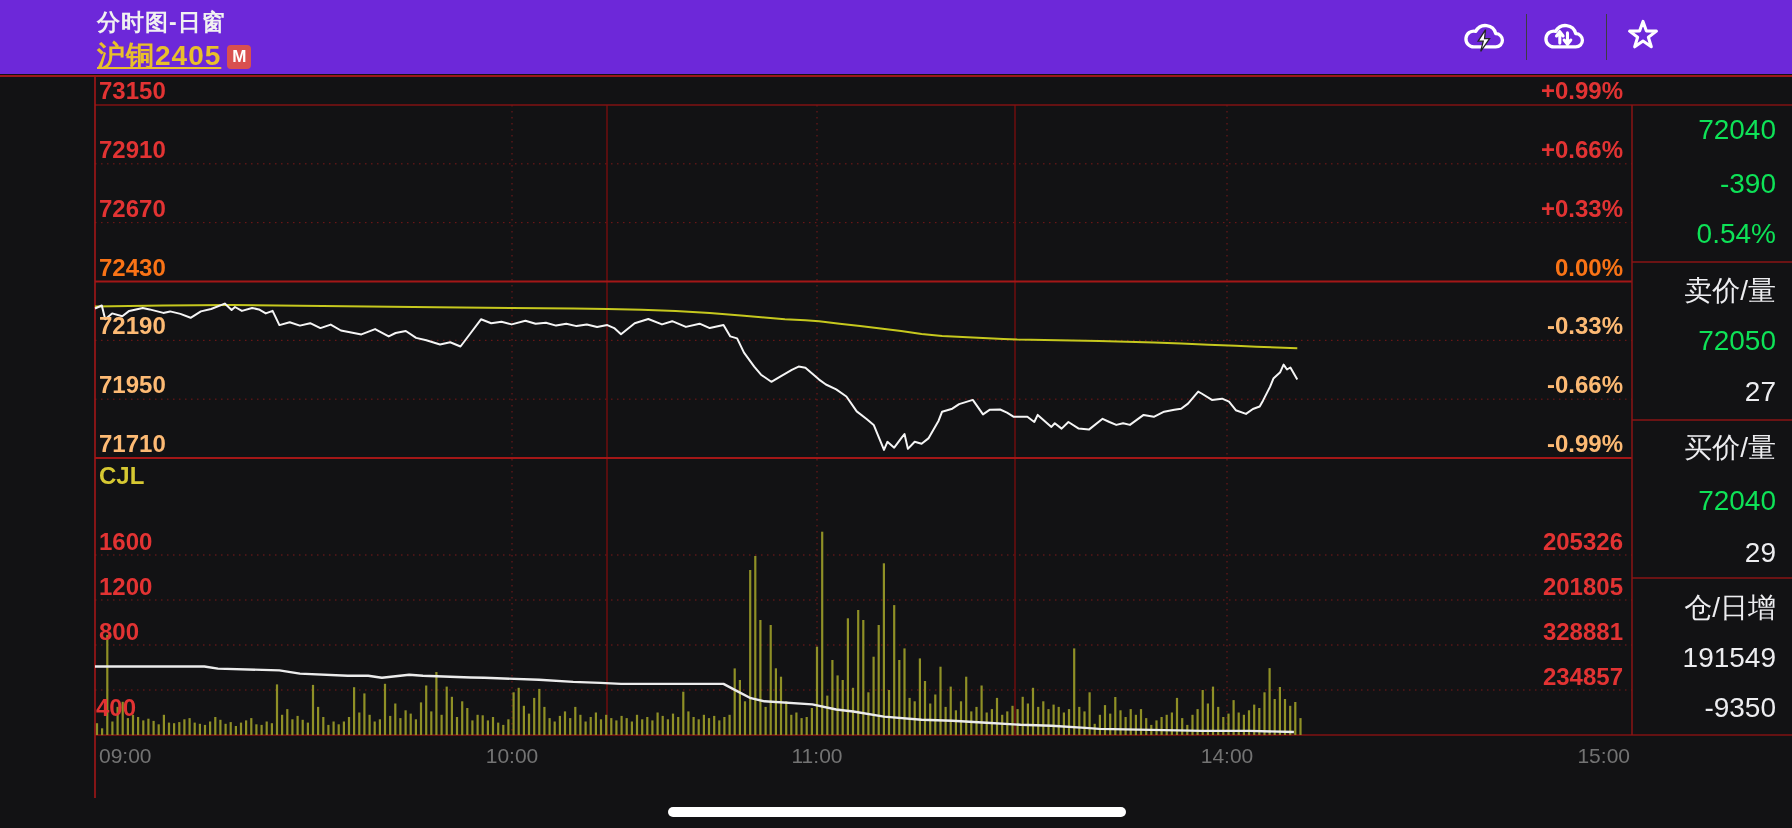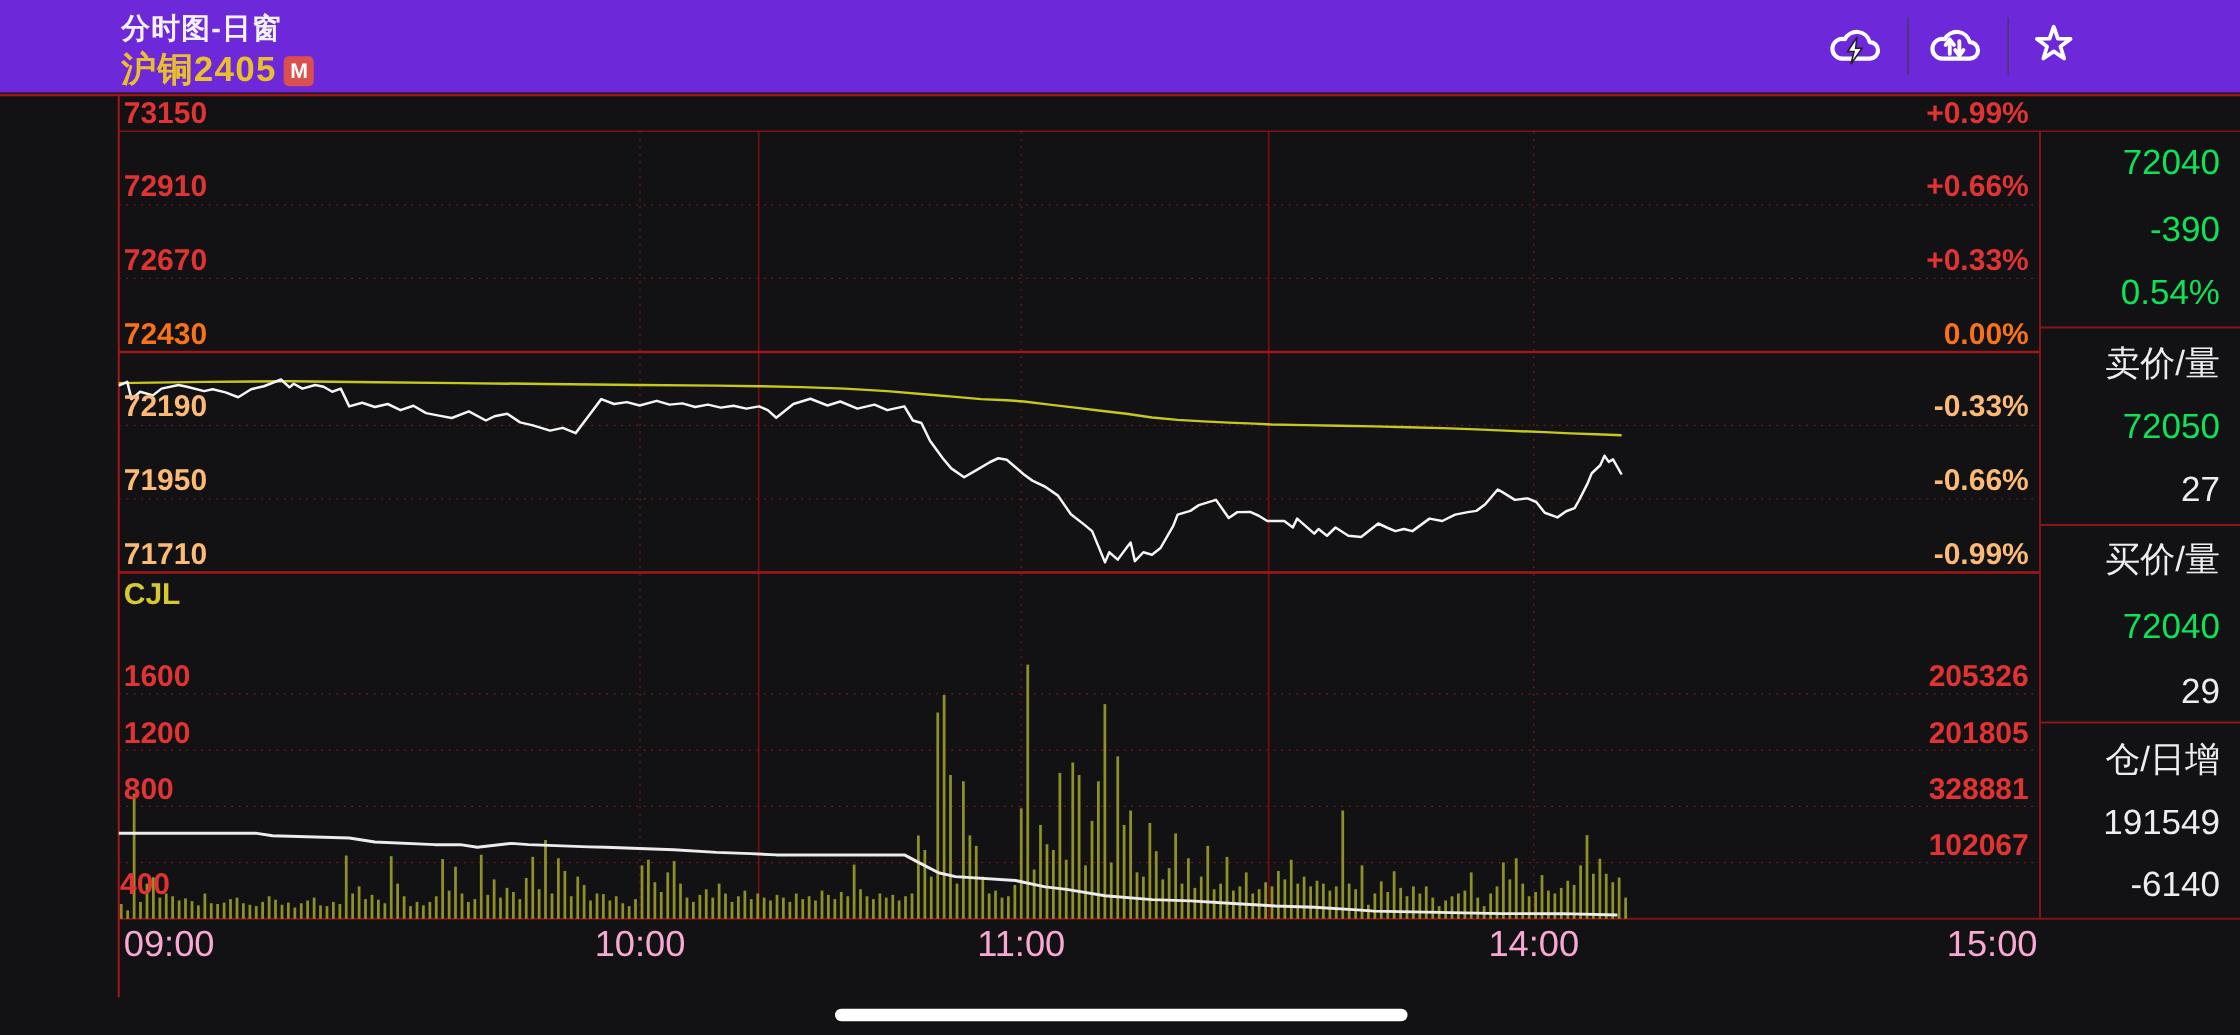--- a/index.html
+++ b/index.html
@@ -3,31 +3,31 @@
 <meta charset="utf-8">
 <style>
   html,body{margin:0;padding:0;background:#0c0c0e;}
   #app{position:relative;width:1792px;height:828px;overflow:hidden;
        background:#121214;font-family:"Liberation Sans",sans-serif;
        -webkit-font-smoothing:antialiased;}
   
   #header{position:absolute;left:0;top:0;width:1792px;height:74px;background:#6d28d9;}
   #page-title{position:absolute;left:97px;top:7px;font-size:23px;font-weight:700;color:#f1f1f1;letter-spacing:1px;}
   #contract-row{position:absolute;left:97px;top:37px;height:30px;}
-  #contract-name{font-size:28px;font-weight:700;color:#e9bf2b;letter-spacing:1px;}
+  #contract-name{font-size:28px;font-weight:700;color:#e9bf2b;letter-spacing:1px;text-decoration:underline;}
   #contract-badge{display:inline-block;vertical-align:3px;margin-left:6px;width:24px;height:24px;border-radius:4px;
        background:#d9504f;color:#fff;font-size:17px;font-weight:700;text-align:center;line-height:24px;}
   .hicon{position:absolute;top:15px;width:46px;height:46px;cursor:pointer;}
   .hdivider{position:absolute;top:14px;width:1px;height:46px;background:#3d3d42;}
   #top-red-line{position:absolute;left:0;top:75px;width:1792px;height:2px;background:#9e1717;}
   
   .axlbl{position:absolute;font-size:24px;font-weight:700;white-space:nowrap;transform:translateY(-50%);}
   .tick-red{color:#e23333;} .tick-green{color:#fdba74;} .tick-white{color:#f97316;}
   #cjl-label{position:absolute;left:99px;top:476px;transform:translateY(-50%);font-size:24px;color:#d6c832;font-weight:700;}
-  .timelbl{position:absolute;top:756px;transform:translateY(-50%);font-size:29px;color:#f9a8d4;font-weight:500;white-space:nowrap;}
+  .timelbl{position:absolute;top:756px;transform:translateY(-50%);font-size:21px;color:#737373;font-weight:500;white-space:nowrap;}
   
   #quote-panel{position:absolute;left:1632px;top:105px;width:160px;height:672px;}
   .qv{position:absolute;right:16px;transform:translateY(-50%);font-size:28px;font-weight:500;white-space:nowrap;}
   .q-green{color:#0ee257;} .q-white{color:#ededf0;}
   #home-indicator{position:absolute;left:668px;top:807px;width:458px;height:10px;border-radius:5px;background:#ffffff;cursor:grab;}
   svg{display:block;}
 </style>
 </head>
 <body>
 
@@ -342,38 +342,38 @@
       <div class="axlbl tick-green" style="right:169px;top:326px;text-align:right;">-0.33%</div>
       <div class="axlbl tick-green" style="right:169px;top:385px;text-align:right;">-0.66%</div>
       <div class="axlbl tick-green" style="right:169px;top:444px;text-align:right;">-0.99%</div>
       <div class="axlbl tick-red" style="left:99px;top:542px;">1600</div>
       <div class="axlbl tick-red" style="left:99px;top:587px;">1200</div>
       <div class="axlbl tick-red" style="left:99px;top:632px;">800</div>
       <div class="axlbl tick-red" style="left:96px;top:677px;margin-top:31px;">400</div>
       <div class="axlbl tick-red" style="right:169px;top:542px;text-align:right;">205326</div>
       <div class="axlbl tick-red" style="right:169px;top:587px;text-align:right;">201805</div>
       <div class="axlbl tick-red" style="right:169px;top:632px;text-align:right;">328881</div>
-      <div class="axlbl tick-red" style="right:169px;top:677px;text-align:right;">102067</div>
+      <div class="axlbl tick-red" style="right:169px;top:677px;text-align:right;">234857</div>
       <div class="timelbl" style="left:99px;">09:00</div>
       <div class="timelbl" style="left:512px;transform:translate(-50%,-50%);">10:00</div>
       <div class="timelbl" style="left:817px;transform:translate(-50%,-50%);">11:00</div>
       <div class="timelbl" style="left:1227px;transform:translate(-50%,-50%);">14:00</div>
       <div class="timelbl" style="right:162px;">15:00</div>
     </div>
   <div id="cjl-label">CJL</div>
 
   <div id="quote-panel">
     <div class="qv q-green" style="top:25px;">72040</div>
     <div class="qv q-green" style="top:79px;">-390</div>
     <div class="qv q-green" style="top:129px;">0.54%</div>
     <div class="qv q-white" style="top:186px;">卖价/量</div>
     <div class="qv q-green" style="top:236px;">72050</div>
     <div class="qv q-white" style="top:287px;">27</div>
     <div class="qv q-white" style="top:343px;">买价/量</div>
     <div class="qv q-green" style="top:396px;">72040</div>
     <div class="qv q-white" style="top:448px;">29</div>
     <div class="qv q-white" style="top:503px;">仓/日增</div>
     <div class="qv q-white" style="top:553px;">191549</div>
-    <div class="qv q-white" style="top:603px;">-6140</div>
+    <div class="qv q-white" style="top:603px;">-9350</div>
   </div>
 
   <div id="home-indicator"></div>
 </div>
 
 </body></html>

